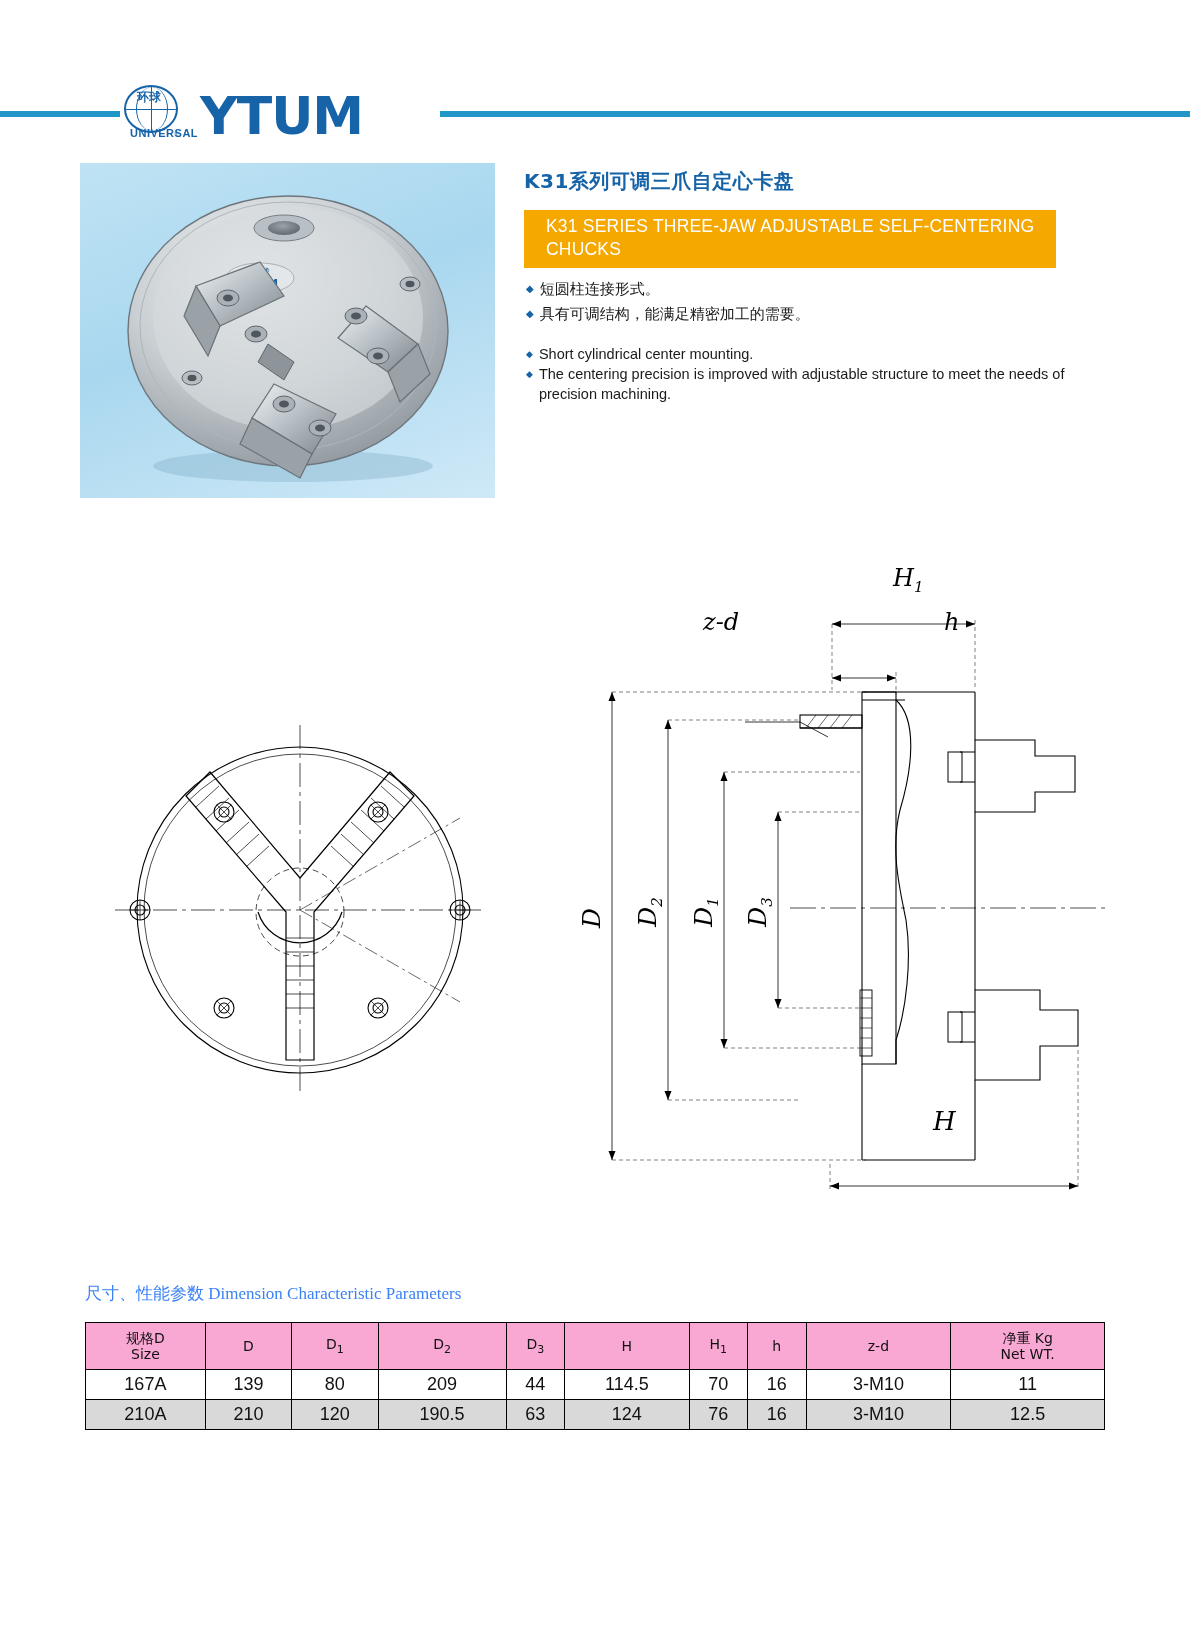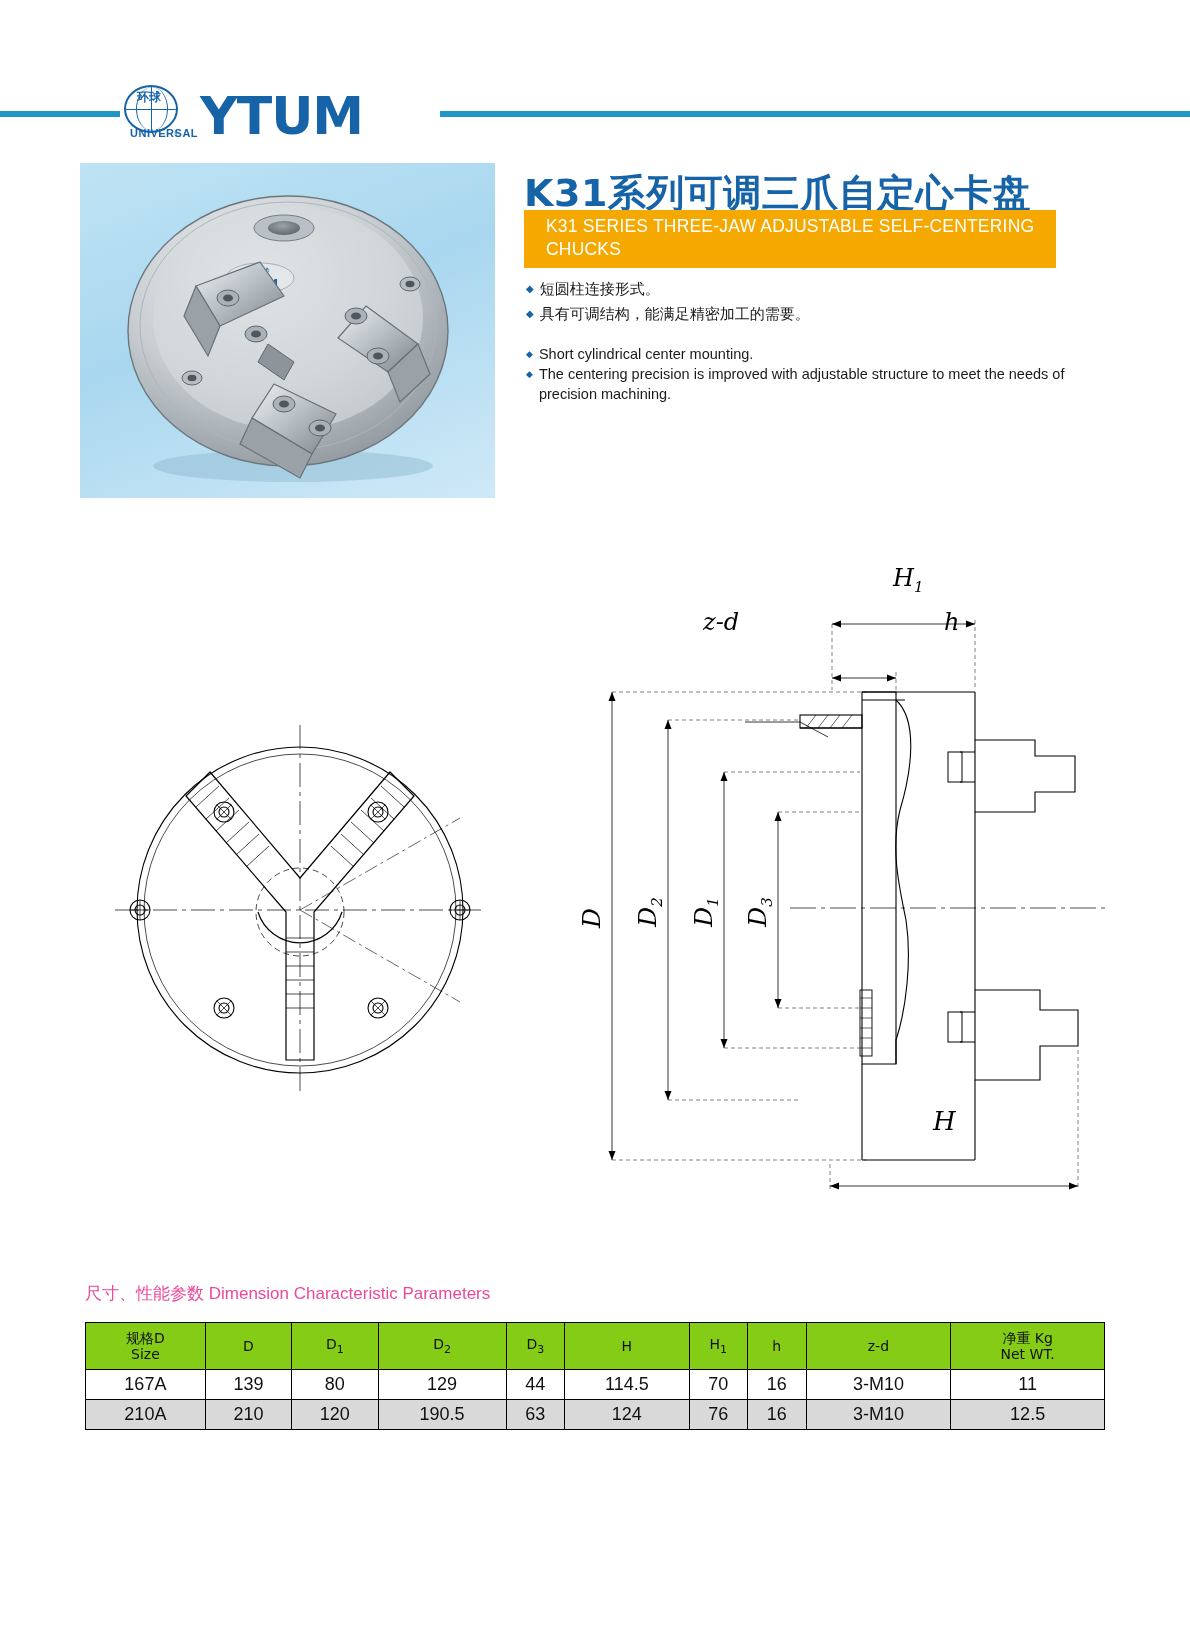--- a/index.html
+++ b/index.html
@@ -119,21 +119,21 @@
   }
   .chuck-img {
     position: absolute;
     left: 50%; top: 50%;
     transform: translate(-50%,-50%);
   }
 
   .title-cn {
     position: absolute;
     left: 524px; top: 168px;
-    font-size: 38px;
+    font-size: 20px;
     font-weight: bold;
     color: #1663a8;
     letter-spacing: 0.5px;
     font-family: "DejaVu Sans", sans-serif;
   }
   .title-en-bar {
     position: absolute;
     left: 524px; top: 210px;
     width: 532px;
     background: #f5a800;
@@ -186,41 +186,41 @@
     position: absolute;
     left: 0; top: 560px;
     width: 1190px; height: 660px;
   }
 
   
   .table-caption {
     position: absolute;
     left: 85px; top: 1282px;
     font-size: 17px;
-    color: #ec4899;
-    font-family: Liberation Sans, sans-serif;
+    color: #3b82f6;
+    font-family: Liberation Serif, serif;
   }
   table.params {
     position: absolute;
     left: 85px; top: 1322px;
     width: 1020px;
     border-collapse: collapse;
     font-size: 13.5px;
     color: #111;
   }
   table.params th, table.params td {
     border: 1px solid #000000;
     text-align: center;
     vertical-align: middle;
     padding: 0;
   }
   table.params thead th {
     height: 46px;
     font-weight: normal;
-    background: #84cc16;
+    background: #f9a8d4;
     font-size: 14px;
     font-family: "DejaVu Sans", sans-serif;
   }
   table.params tbody td {
     height: 29px;
     font-size: 18px;
   }
   table.params tbody tr.alt td {
     background: #d9d9d9;
   }
@@ -542,21 +542,21 @@
           <div>Net WT.</div>
         </div>
       </th>
     </tr>
   </thead>
   <tbody>
     <tr>
       <td>167A</td>
       <td>139</td>
       <td>80</td>
-      <td>129</td>
+      <td>209</td>
       <td>44</td>
       <td>114.5</td>
       <td>70</td>
       <td>16</td>
       <td>3-M10</td>
       <td>11</td>
     </tr>
     <tr class="alt">
       <td>210A</td>
       <td>210</td>

